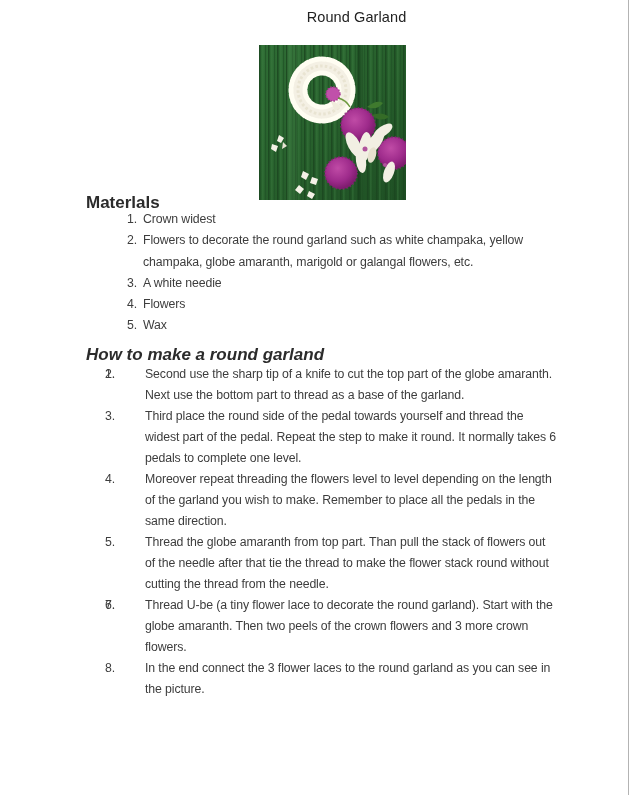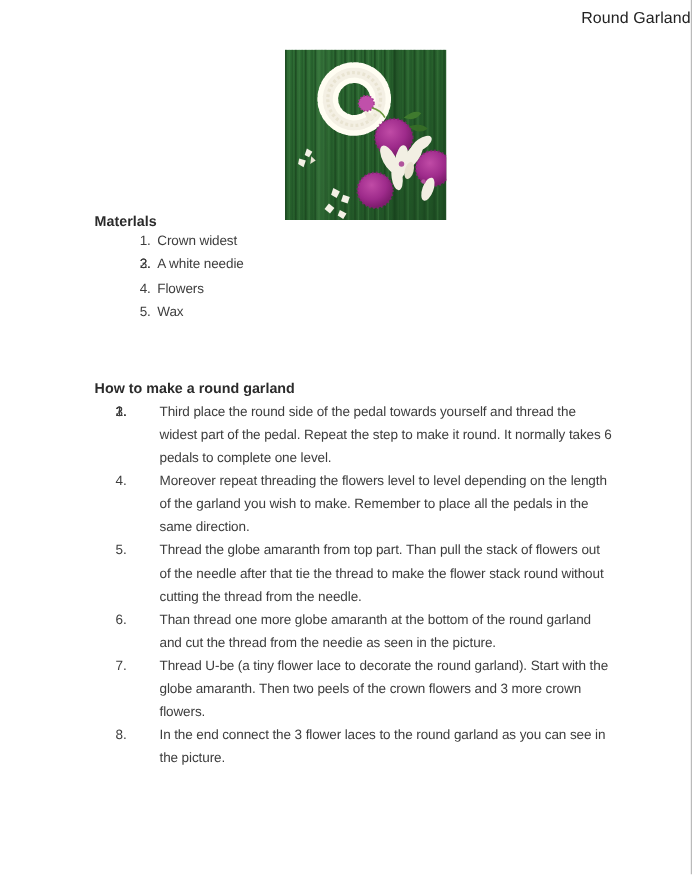--- a/index.html
+++ b/index.html
@@ -10,34 +10,34 @@
     color:#3d3d3d;
     position:relative;
     overflow:hidden;
   }
   .page-edge{
     position:absolute;top:0;bottom:0;left:628px;width:1px;
     background:#b3b3b3;
   }
   .doc-title{
     position:absolute;left:85px;top:9px;width:543px;
-    text-align:right;font-size:14.5px;color:#222222;
+    text-align:center;font-size:14.5px;color:#222222;
     font-weight:400;letter-spacing:0.1px;
   }
   .photo{
     position:absolute;left:259px;top:45px;width:147px;height:155px;
     overflow:hidden;
   }
   .photo svg{display:block;}
   .section-heading{
     position:absolute;left:86px;width:500px;
-    font-size:13px;font-weight:700;color:#2b2b2b;
+    font-size:17px;font-weight:700;color:#2b2b2b;
   }
   .materials-heading{top:193px;}
-  .howto-heading{top:345px;}
+  .howto-heading{top:345px;font-style:italic;}
   ol.doclist{
     list-style:none;margin:0;padding:0;
     position:absolute;left:85px;width:543px;
   }
   ol.doclist li{
     position:relative;
     white-space:pre;
     font-size:12.3px;
     letter-spacing:-0.1px;
     color:#3d3d3d;
@@ -131,41 +131,42 @@
       <path d="M53 132 l6 2 l-2 6 l-6 -2 Z"></path>
       <path d="M40 140 l5 4 l-4 5 l-5 -4 Z"></path>
       <path d="M50 146 l6 3 l-3 5 l-5 -3 Z"></path>
     </g>
   </svg>
 </div>
 
 <div class="section-heading materials-heading">Materlals</div>
 <ol class="doclist materials-list">
     <li><span class="num">1.</span><span>Crown widest</span></li>
-    <li><span class="num">2.</span></li>
+    <li><span class="num">2.</span><span>Flowers to decorate the round garland such as white champaka, yellow
+champaka, globe amaranth, marigold or galangal flowers, etc.</span></li>
     <li><span class="num">3.</span><span>A white needie</span></li>
     <li><span class="num">4.</span><span>Flowers</span></li>
     <li><span class="num">5.</span><span>Wax</span></li>
   </ol>
 
 <div class="section-heading howto-heading">How to make a round garland</div>
 <ol class="doclist steps-list">
     <li><span class="num">1.</span></li>
-    <li><span class="num">2.</span></li>
+    <li><span class="num">2.</span><span>Second use the sharp tip of a knife to cut the top part of the globe amaranth.
+Next use the bottom part to thread as a base of the garland.</span></li>
     <li><span class="num">3.</span><span>Third place the round side of the pedal towards yourself and thread the
 widest part of the pedal. Repeat the step to make it round. It normally takes 6
 pedals to complete one level.</span></li>
     <li><span class="num">4.</span><span>Moreover repeat threading the flowers level to level depending on the length
 of the garland you wish to make. Remember to place all the pedals in the
 same direction.</span></li>
     <li><span class="num">5.</span><span>Thread the globe amaranth from top part. Than pull the stack of flowers out
 of the needle after that tie the thread to make the flower stack round without
 cutting the thread from the needle.</span></li>
-    <li><span class="num">6.</span><span>Than thread one more globe amaranth at the bottom of the round garland
-and cut the thread from the needie as seen in the picture.</span></li>
+    <li><span class="num">6.</span></li>
     <li><span class="num">7.</span><span>Thread U-be (a tiny flower lace to decorate the round garland). Start with the
 globe amaranth. Then two peels of the crown flowers and 3 more crown
 flowers.</span></li>
     <li><span class="num">8.</span><span>In the end connect the 3 flower laces to the round garland as you can see in
 the picture.</span></li>
   </ol>
 
 <div class="page-edge"></div>
 
 </body></html>

